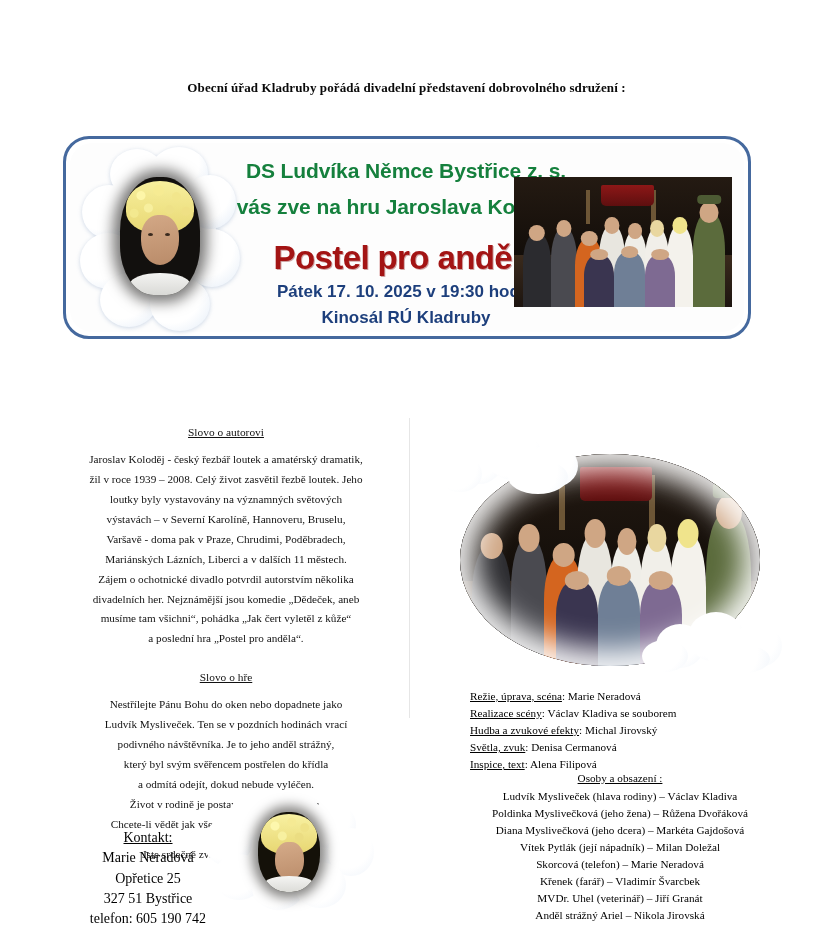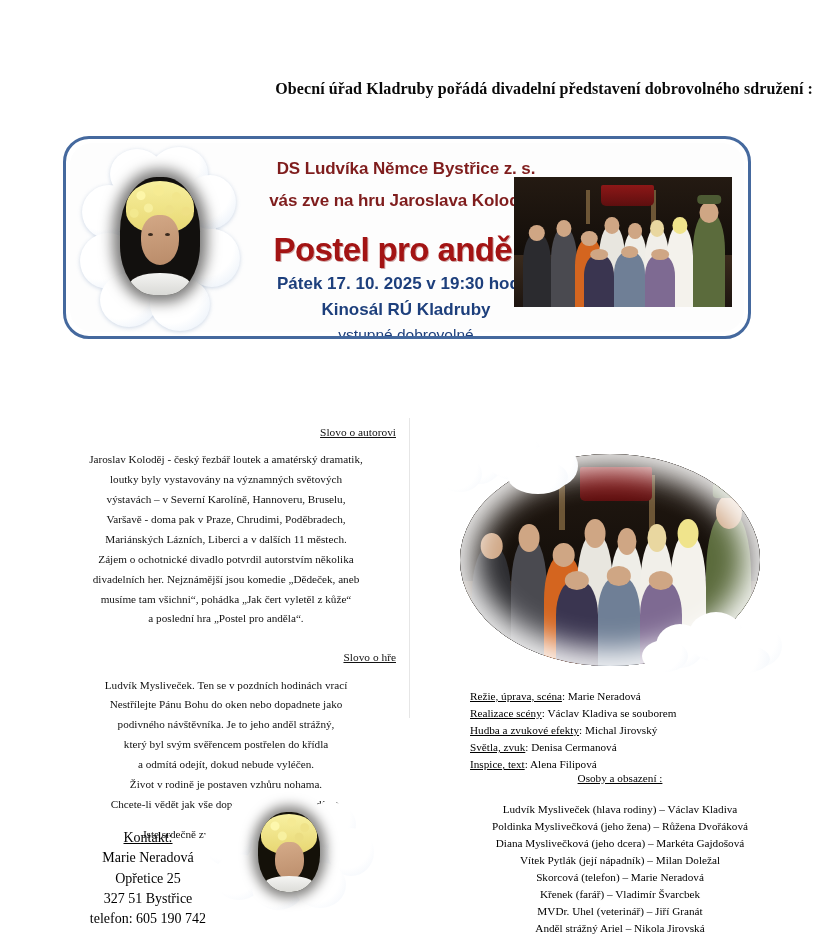--- a/index.html
+++ b/index.html
@@ -16,24 +16,24 @@
     font-family: "Liberation Serif", serif;
     color: #000;
   }
 
   
   .top-headline {
     position: absolute;
     top: 80px;
     left: 0;
     width: 813px;
-    text-align: right;
+    text-align: center;
     font-family: "Liberation Serif", serif;
     font-weight: bold;
-    font-size: 16px;
+    font-size: 13px;
     letter-spacing: .1px;
     color: #0a0a0a;
   }
 
   
   .banner {
     position: absolute;
     left: 63px;
     top: 136px;
     width: 688px;
@@ -128,22 +128,22 @@
   .banner-text {
     position: absolute;
     left: 150px;
     top: 14px;
     width: 380px;
     text-align: center;
     font-family: "Liberation Sans", sans-serif;
   }
   .b-line1, .b-line2 {
     font-weight: bold;
-    font-size: 17px;
-    color: #7f1d1d;
+    font-size: 21px;
+    color: #15803d;
     letter-spacing: -.1px;
   }
   .b-line1 { margin-top: 6px; }
   .b-line2 { margin-top: 12px; }
   .b-title {
     margin-top: 20px;
     font-weight: bold;
     font-size: 33px;
     color: #a31414;
     letter-spacing: -.6px;
@@ -233,21 +233,21 @@
     font-family: "Liberation Serif", serif;
     font-size: 11.2px;
     line-height: 1.42;
     color: #111;
   }
 
   .sec-head {
     text-decoration: underline;
     font-size: 11.4px;
     margin-bottom: 12px;
-    text-align: right;
+    text-align: center;
   }
   .para {
     text-align: center;
     margin: 0 0 4px 0;
   }
   .spacer-18 { height: 18px; }
 
   .invite {
     text-align: center;
     margin-top: 14px;
@@ -377,21 +377,21 @@
     position: absolute;
     left: 440px; top: 770px;
     width: 360px;
     font-family: "Liberation Serif", serif;
     font-size: 11.2px;
     line-height: 1.52;
     text-align: center;
   }
   .cast-head {
     text-decoration: underline;
-    margin-bottom: 14px;
+    margin-bottom: 1px;
   }
   .cast-row { white-space: nowrap; }
 </style>
 </head>
 <body>
 
 <div class="top-headline">Obecní úřad Kladruby pořádá divadelní představení dobrovolného sdružení :</div>
 
 <div class="banner">
   <div class="banner-inner"></div>
@@ -470,37 +470,38 @@
   </div>
 </div>
 
 <div class="divider"></div>
 
 <div class="col-left">
   <div class="sec-head">Slovo o autorovi</div>
 
   <div>
     <div class="para">Jaroslav Koloděj - český řezbář loutek a amatérský dramatik,</div>
+    <div class="para">žil v roce 1939 – 2008. Celý život zasvětil řezbě loutek. Jeho</div>
     <div class="para">loutky byly vystavovány na významných světových</div>
     <div class="para">výstavách – v Severní Karolíně, Hannoveru, Bruselu,</div>
     <div class="para">Varšavě - doma pak v Praze, Chrudimi, Poděbradech,</div>
     <div class="para">Mariánských Lázních, Liberci a v dalších 11 městech.</div>
     <div class="para">Zájem o ochotnické divadlo potvrdil autorstvím několika</div>
     <div class="para">divadelních her. Nejznámější jsou komedie „Dědeček, aneb</div>
     <div class="para">musíme tam všichni“, pohádka „Jak čert vyletěl z kůže“</div>
     <div class="para">a poslední hra „Postel pro anděla“.</div>
   </div>
 
   <div class="spacer-18"></div>
 
   <div class="sec-head">Slovo o hře</div>
 
   <div>
+    <div class="para">Nestřílejte Pánu Bohu do oken nebo dopadnete jako</div>
     <div class="para">Ludvík Mysliveček. Ten se v pozdních hodinách vrací</div>
-    <div class="para">Nestřílejte Pánu Bohu do oken nebo dopadnete jako</div>
     <div class="para">podivného návštěvníka. Je to jeho anděl strážný,</div>
     <div class="para">který byl svým svěřencem postřelen do křídla</div>
     <div class="para">a odmítá odejít, dokud nebude vyléčen.</div>
     <div class="para">Život v rodině je postaven vzhůru nohama.</div>
     <div class="para">Chcete-li vědět jak vše dopadne, přijďte se podívat.</div>
   </div>
 
   <div class="invite">Jste srdečně zváni - těšíme se na Vás.</div>
 </div>
 

